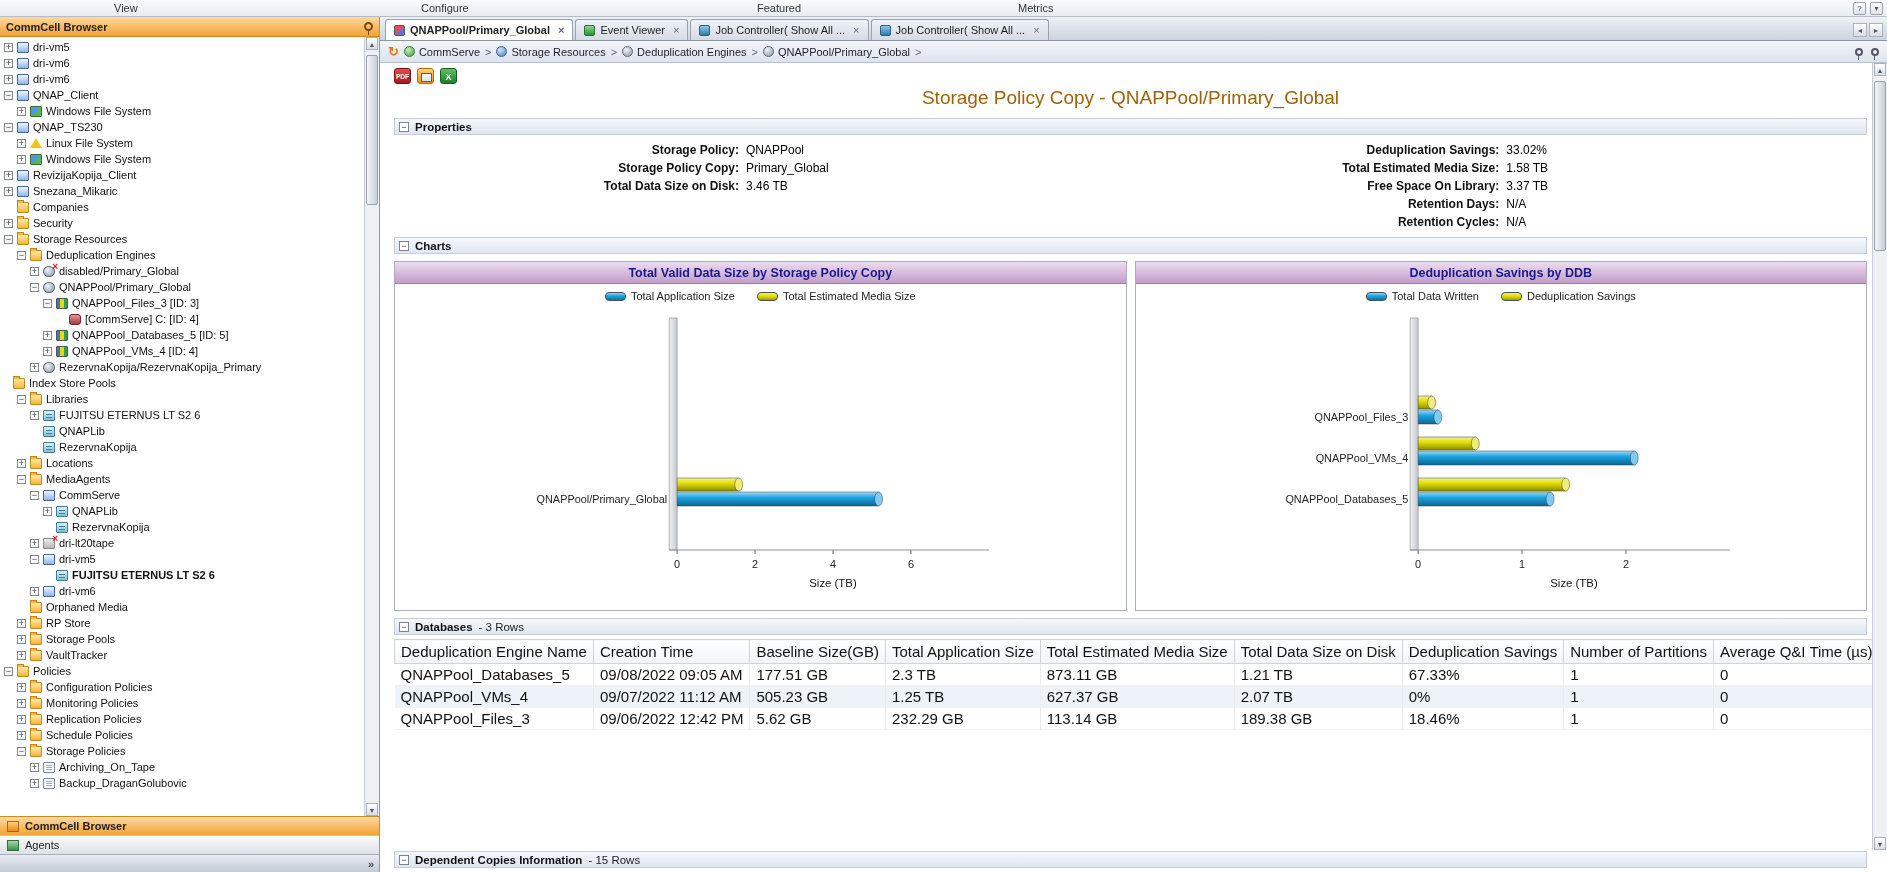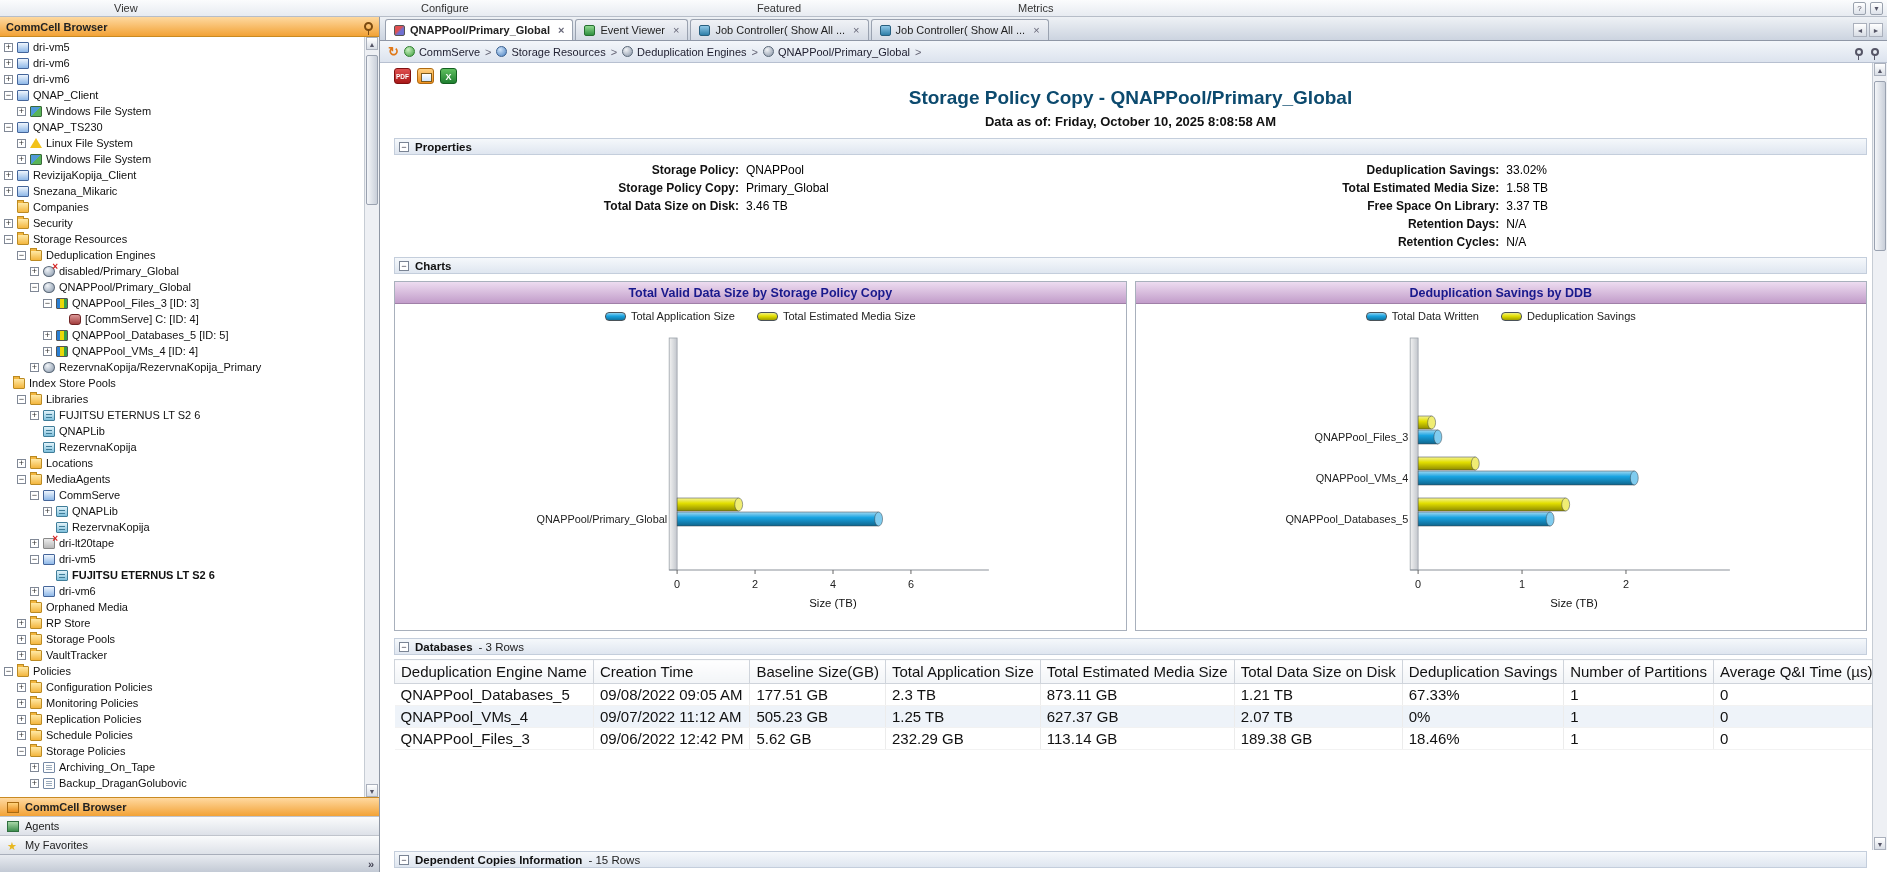--- a/index.html
+++ b/index.html
@@ -84,21 +84,21 @@
   .body-area { flex:1; position:relative; background:#fff; overflow:hidden; }
   .body-flow { height:100%; display:flex; flex-direction:column; padding:0 20px 4px 14px; }
 
   .export-row { margin-top:5px; display:flex; gap:6px; flex:0 0 18px; }
   .exp-ic { width:17px; height:16px; border-radius:3px; font-size:6.5px; font-weight:bold; color:#fff; text-align:center; line-height:16px; }
   .exp-pdf { background:linear-gradient(#e05050,#a81818); border:1px solid #801010; }
   .exp-img { background:linear-gradient(#ffd080,#ef9020); border:1px solid #b06a10; position:relative; }
   .exp-img::after { content:""; position:absolute; left:3px; top:4px; width:9px; height:7px; background:linear-gradient(#fff,#cfe4fa); border:1px solid #7a5a20; }
   .exp-xls { background:linear-gradient(#60c060,#1f7f30); border:1px solid #145f20; font-size:9px; }
 
-  .page-title { text-align:center; font-size:19px; font-weight:bold; color:#0c4a6e; margin-top:1px; flex:0 0 24px; }
+  .page-title { text-align:center; font-size:19px; font-weight:normal; color:#a16207; margin-top:1px; flex:0 0 24px; }
   .data-asof { text-align:center; font-size:13px; font-weight:bold; color:#111; margin-top:3px; flex:0 0 17px; }
 
   .section-band { display:flex; align-items:center; gap:6px; height:17px; flex:0 0 17px; margin-top:7px; background:linear-gradient(#f5f8fb,#dfe6f0); border:1px solid #c4cedc; font-size:11.5px; padding:0 4px; color:#111; }
   .colbox { width:10px; height:10px; border:1px solid #7a8494; background:#fff; font-size:9px; line-height:8px; text-align:center; color:#334; }
   .band-title { font-weight:bold; }
   .band-sub { color:#222; }
 
   .props { display:flex; margin-top:8px; flex:0 0 80px; }
   .props-col { display:flex; flex-direction:column; gap:3px; }
   .props-col.left { flex:0 0 47%; }
@@ -393,24 +393,20 @@
         </div>
       </div>
       <div>
           <div class="acc-row active">
             <span class="acc-ic commcell-panel-icon"></span>
             <span>CommCell Browser</span>
           </div>
           <div class="acc-row">
             <span class="acc-ic agents-panel-icon"></span>
             <span>Agents</span>
-          </div>
-          <div class="acc-row">
-            <span class="acc-ic star-icon"></span>
-            <span>My Favorites</span>
           </div>
         </div>
       <div class="acc-bottom">
         <span>»</span>
       </div>
     </div>
 
     <div class="content">
       <div class="tabbar">
           <div class="tab active">
@@ -472,21 +468,20 @@
       <div class="body-area">
         <div class="body-flow">
 
           <div class="export-row">
             <span class="exp-ic exp-pdf">PDF</span>
             <span class="exp-ic exp-img"></span>
             <span class="exp-ic exp-xls">X</span>
           </div>
 
           <div class="page-title">Storage Policy Copy - QNAPPool/Primary_Global</div>
-          <div class="data-asof">Data as of: Friday, October 10, 2025 8:08:58 AM</div>
 
           <div class="section-band">
             <span class="colbox">−</span>
             <span class="band-title">Properties</span>
           </div>
           <div class="props">
             <div class="props-col left">
                 <div class="prop-row">
                   <span class="prop-label">Storage Policy:</span>
                   <span class="prop-value">QNAPPool</span>

